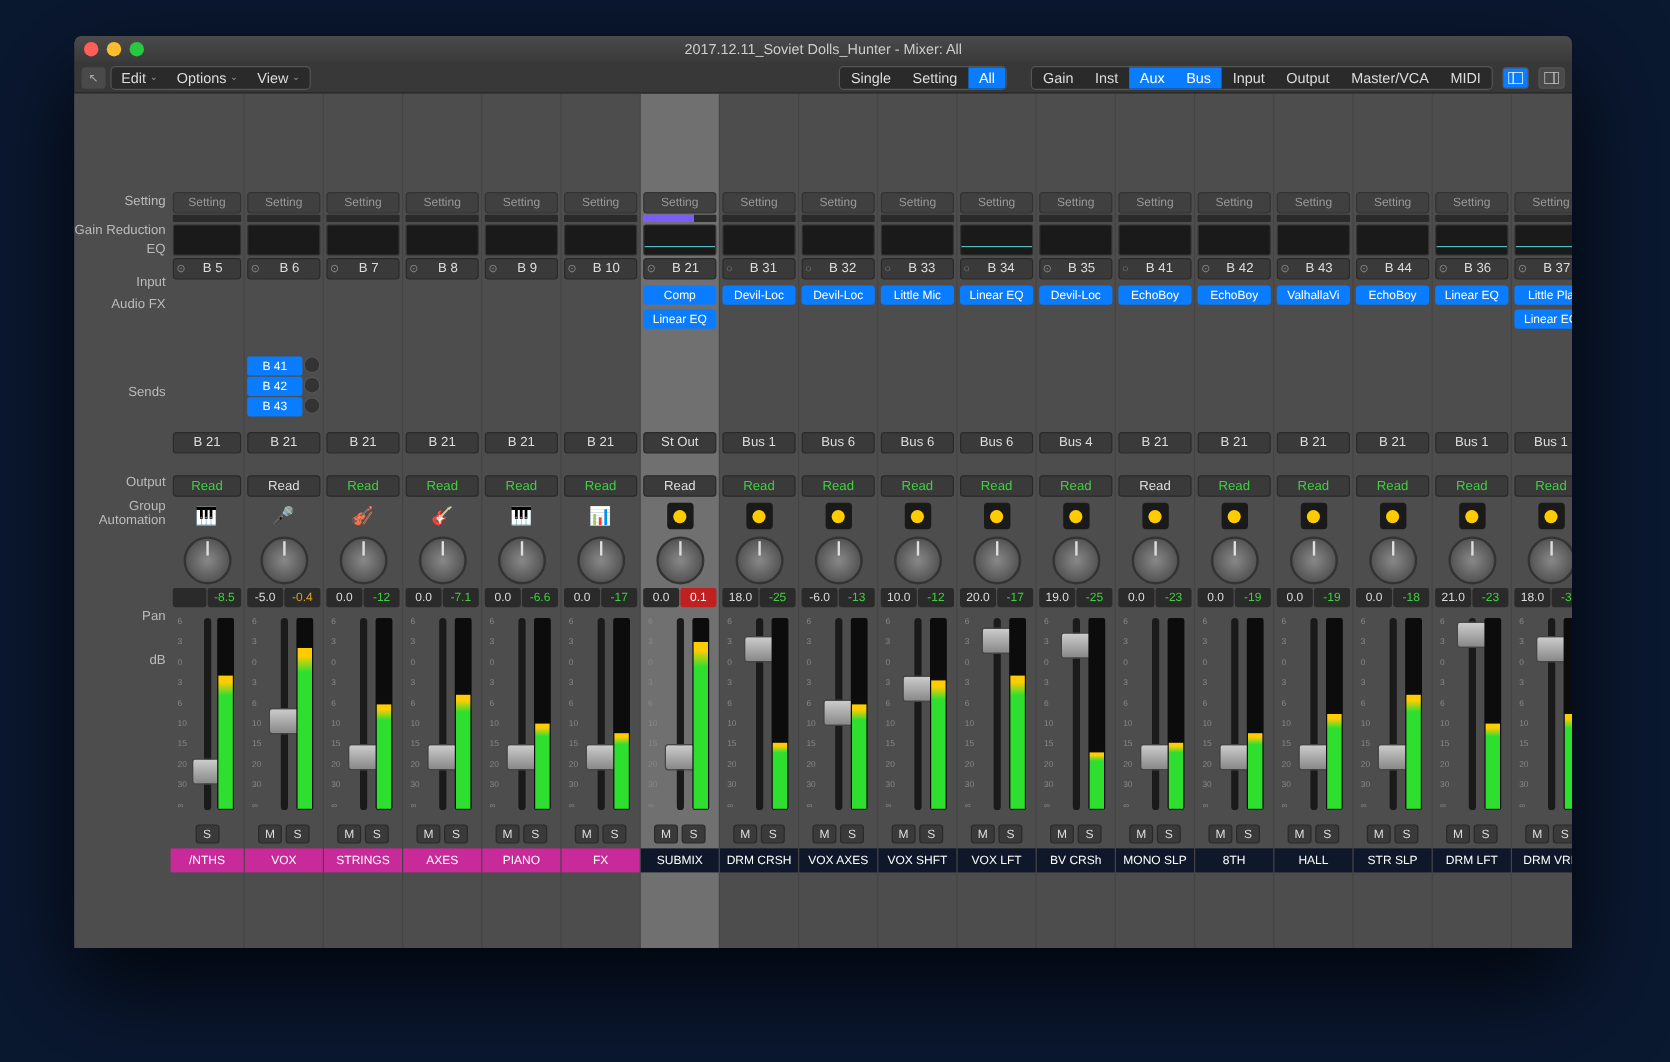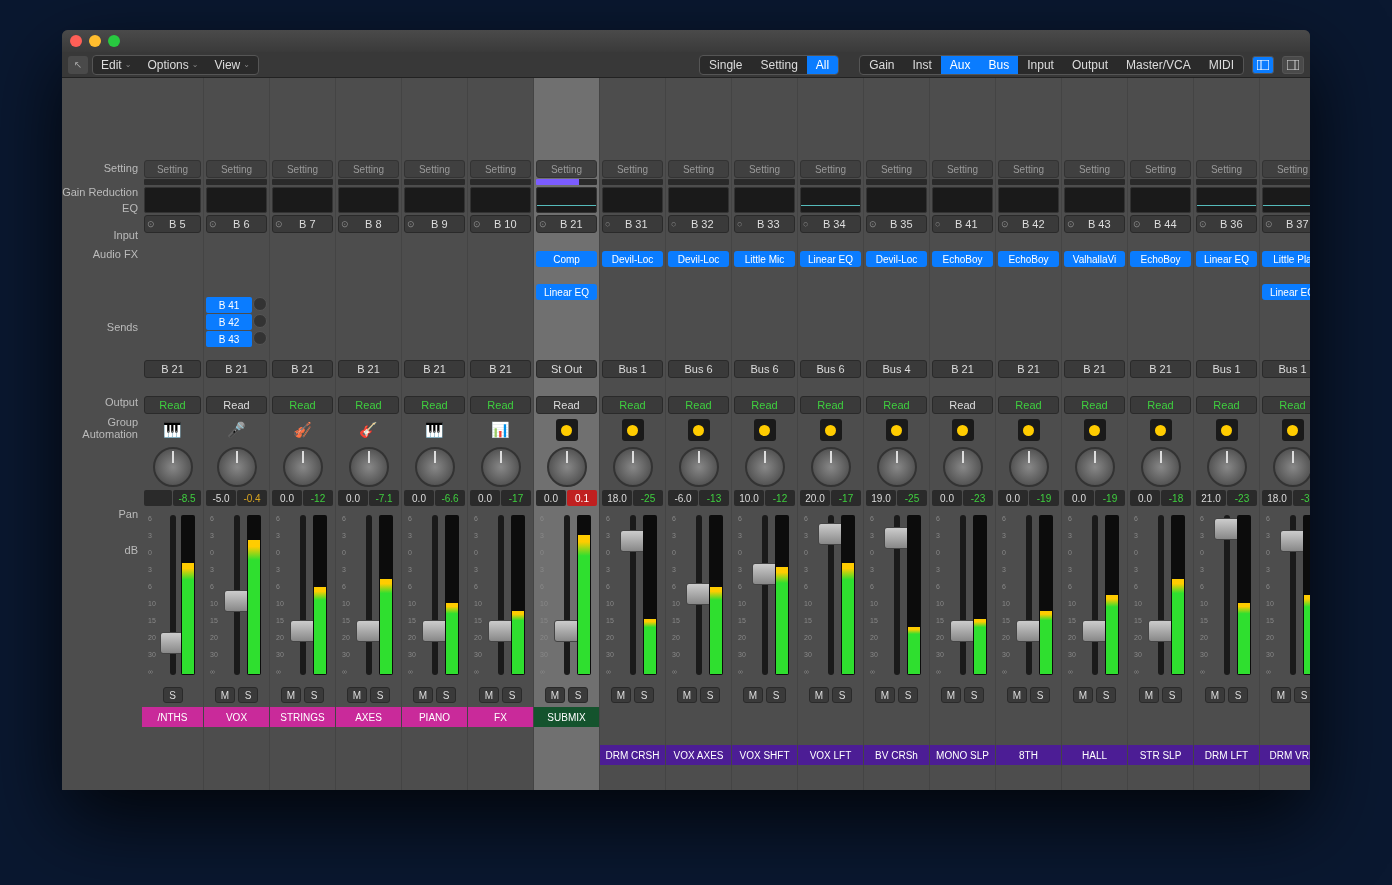--- a/index.html
+++ b/index.html
@@ -30,21 +30,21 @@
 .strip.sel { background: #707070; }
 .strip.first{width:62px;}
 .setting-slot { height: 18px; margin:0 2px; background:#404040; border:1px solid #333; border-radius:3px; font-size:10px; color:#999; display:flex; align-items:center; justify-content:center;}
 .gain-bar{height:6px; margin:1px 2px; background:#2a2a2a; border-radius:1px;}
 .gain-bar.purple{background:linear-gradient(to right,#7b5cff 70%,#2a2a2a 70%);}
 .eq-slot{height:26px;margin:1px 2px;background:#1a1a1a;border:1px solid #333;border-radius:2px;position:relative;overflow:hidden;}
 .eq-slot.has::after{content:"";position:absolute;left:0;right:0;bottom:6px;height:1px;background:#5bb;}
 .input-slot{height:18px;margin:1px 2px;display:flex;align-items:center;gap:2px;padding:0 2px;background:#3a3a3a;border:1px solid #2a2a2a;border-radius:3px;}
 .input-slot .mode{font-size:9px;color:#888;}
 .input-slot .bus{font-size:11px;color:#ddd;flex:1;text-align:center;}
-.fx-slot{height:16px;margin:17px 2px;background:#0a7cff;border-radius:3px;font-size:10px;color:#fff;display:flex;align-items:center;justify-content:center;overflow:hidden;}
+.fx-slot{height:16px;margin:4px 2px;background:#0a7cff;border-radius:3px;font-size:10px;color:#fff;display:flex;align-items:center;justify-content:center;overflow:hidden;}
 .send-slot{height:16px;margin:1px 2px;display:flex;gap:1px;}
 .send-bus{flex:1;background:#0a7cff;border-radius:2px;font-size:10px;color:#fff;display:flex;align-items:center;justify-content:center;}
 .send-knob{width:14px;height:14px;background:#333;border-radius:50%;border:1px solid #555;}
 .output-slot{height:18px;margin:1px 2px;background:#3a3a3a;border:1px solid #2a2a2a;border-radius:3px;font-size:11px;color:#ddd;display:flex;align-items:center;justify-content:center;}
 .grp-slot{height:16px;}
 .auto-slot{height:18px;margin:1px 2px;background:#3a3a3a;border:1px solid #2a2a2a;border-radius:3px;font-size:11px;display:flex;align-items:center;justify-content:center;}
 .auto-slot.green{color:#3fcf3f;}
 .auto-slot.white{color:#ddd;}
 .icon-slot{height:26px;display:flex;align-items:center;justify-content:center;margin:2px;}
 .icon-slot .ico{width:22px;height:22px;display:flex;align-items:center;justify-content:center;font-size:15px;}
@@ -60,33 +60,34 @@
 .fader-area{height:170px;position:relative;margin:4px 2px;display:flex;justify-content:center;}
 .fader-track{width:6px;height:160px;background:#1a1a1a;border-radius:3px;position:relative;margin-top:4px;}
 .fader-cap{position:absolute;left:-10px;width:26px;height:22px;background:linear-gradient(#ccc,#888);border-radius:3px;border:1px solid #444;}
 .meter{position:absolute;right:6px;top:4px;width:14px;height:160px;background:#0c0c0c;border-radius:2px;display:flex;flex-direction:column-reverse;padding:1px;gap:0;}
 .meter-bar{background:linear-gradient(to top,#2fdf2f,#2fdf2f 85%,#ffcc00 95%);width:100%;}
 .scale{position:absolute;left:4px;top:4px;height:160px;font-size:7px;color:#888;display:flex;flex-direction:column;justify-content:space-between;}
 .ms-row{height:18px;margin:2px;display:flex;gap:3px;justify-content:center;}
 .ms-btn{width:20px;height:16px;background:#3a3a3a;border:1px solid #2a2a2a;border-radius:3px;font-size:10px;color:#ddd;display:flex;align-items:center;justify-content:center;}
 .name-row{height:20px;font-size:10px;color:#fff;display:flex;align-items:center;justify-content:center;overflow:hidden;white-space:nowrap;font-weight:500;}
 .name-row.magenta{background:#c92a9a;}
-.name-row.gray{background:#14532d;}
-.name-row.olive{background:#4c1d95;margin-top:38px;}
+.name-row.gray{background:#0f172a;}
+.name-row.olive{background:#0f172a;}
 </style>
 </head>
 <body>
 
 <div class="window">
   <div class="titlebar">
     <div class="traffic">
       <div class="tlight tclose"></div>
       <div class="tlight tmin"></div>
       <div class="tlight tmax"></div>
     </div>
+    <div class="title">2017.12.11_Soviet Dolls_Hunter - Mixer: All</div>
   </div>
 
   <div class="toolbar">
     <div class="btn-back">↖</div>
     <div class="seg-group">
       <div class="tb-btn">
           <span>Edit</span>
           <span class="chev">⌄</span>
         </div>
       <div class="tb-btn">

